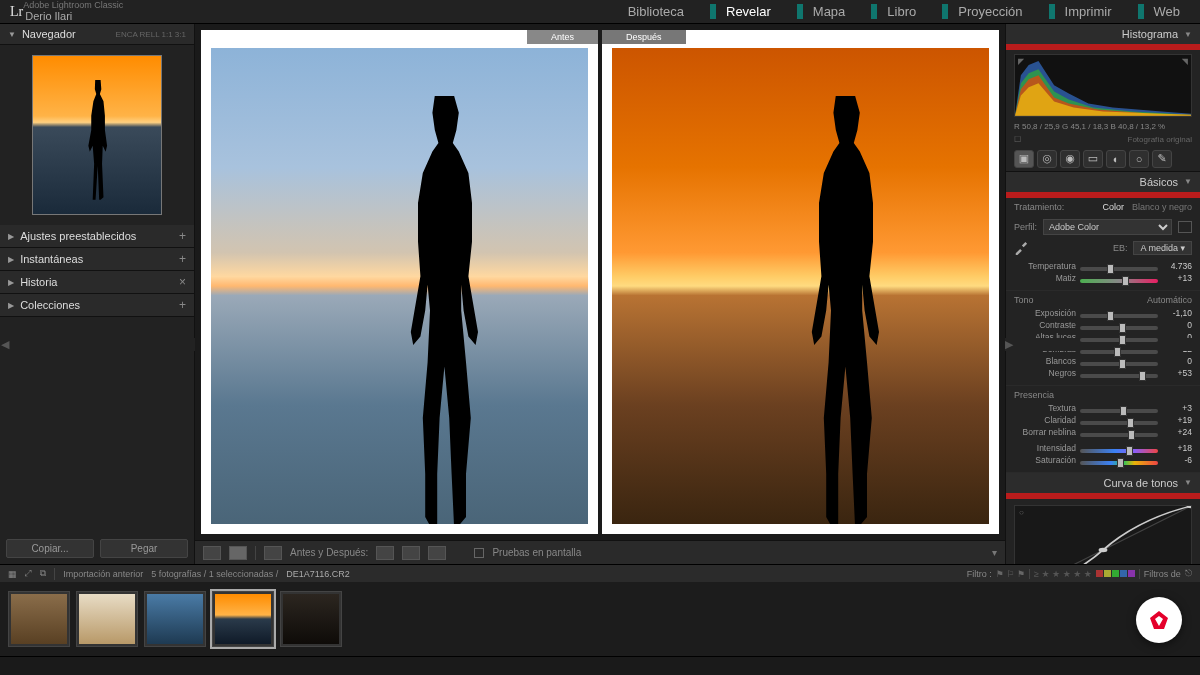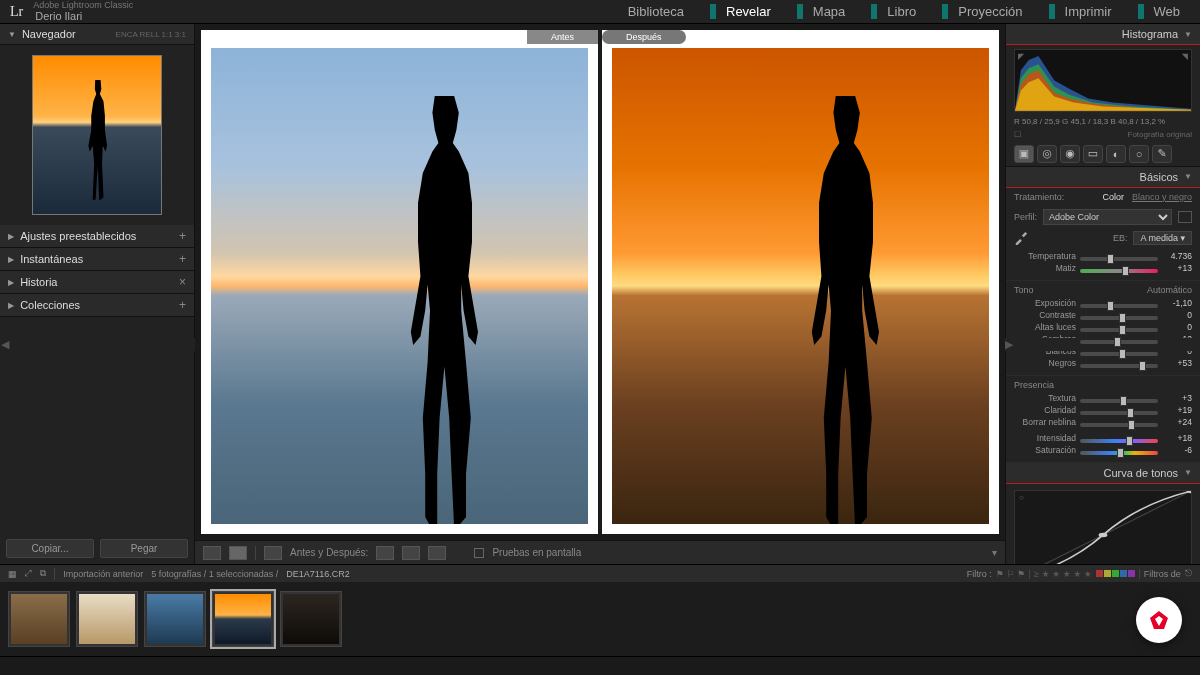--- a/index.html
+++ b/index.html
@@ -1,20 +1,20 @@
 <!DOCTYPE html>
 <html><head>
 <meta charset="utf-8">
 <style>
   * { box-sizing: border-box; margin: 0; padding: 0; font-family: Arial, Helvetica, sans-serif; }
   body { background:#1a1a1a; color:#bbb; font-size:11px; width:1200px; height:675px; overflow:hidden; position:relative; }
 
   
   .topbar { display:flex; align-items:center; height:24px; background:#222; border-bottom:1px solid #000; padding:0 10px; }
-  .topbar .lr { font-family: 'Times New Roman', serif; font-size:14px; color:#e0e0e0; margin-right:10px; }
+  .topbar .lr { font-family: 'Times New Roman', serif; font-size:14px; color:#e0e0e0; }
   .topbar .prod { color:#777; font-size:9px; line-height:1; }
   .topbar .user { color:#aaa; font-size:11px; margin-left:2px; }
   .topbar .modules { margin-left:auto; display:flex; align-items:center; gap:16px; }
   .topbar .modules span { color:#aaa; padding:0 10px; border-left:6px solid #0f766e; cursor:pointer; font-size:13px; }
   .topbar .modules span.active { color:#fff; }
   .topbar .modules span:first-child { border-left:none; }
 
   
   .main { display:flex; height:540px; background:#1e1e1e; }
 
@@ -30,45 +30,45 @@
   .navigator-thumb .silhouette { position:absolute; left:50%; top:15%; transform:translateX(-50%); width:36px; height:120px; background:#000; clip-path: polygon(45% 0%,60% 0%,62% 8%,58% 12%,68% 18%,72% 30%,72% 42%,78% 55%,74% 60%,66% 55%,64% 70%,68% 98%,60% 100%,56% 100%,52% 72%,46% 100%,38% 100%,42% 70%,38% 55%,30% 60%,26% 55%,34% 42%,34% 30%,40% 18%,48% 12%,44% 8%); }
   .left .spacer { flex:1; }
   .left .btns { display:flex; gap:6px; padding:6px; }
   .left .btns button { flex:1; background:#333; border:1px solid #444; color:#999; font-size:10px; padding:3px 0; cursor:pointer; border-radius:2px;}
 
   
   .center { flex:1; background:#1a1a1a; display:flex; flex-direction:column; position:relative; }
   .compare-area { flex:1; margin:6px; display:flex; gap:4px; }
   .compare-pane { flex:1; background:#fff; position:relative; display:flex; flex-direction:column; }
   .compare-label { position:absolute; top:0; right:0; background:#888; color:#fff; font-size:9px; padding:2px 24px; z-index:2; }
-  .compare-label.after { background:#777; left:0; right:auto;border-radius:7px; }
+  .compare-label.after { background:#777; left:0; right:auto; }
   .photo { flex:1; margin:18px 10px 10px 10px; position:relative; overflow:hidden; }
   .photo.before { background:linear-gradient(180deg,#8db3d8 0%,#a8c2dd 25%,#d2c4b0 43%,#ffd8a0 48%,#ffb870 50%,#9aa9b8 52%,#5a7890 75%,#4a6578 100%); }
   .photo.after  { background:linear-gradient(180deg,#cc5500 0%,#e67300 25%,#ff9933 43%,#ffcc66 48%,#ffdb80 50%,#b87333 52%,#6b4020 75%,#3a2510 100%); }
   .photo .sun { position:absolute; left:56%; top:47%; width:16px; height:16px; background:radial-gradient(circle,#fff 0%,#ffe87c 30%,rgba(255,200,0,0) 70%); border-radius:50%; }
   .photo .man { position:absolute; left:46%; top:10%; width:120px; height:430px; background:#000; clip-path: polygon(42% 0%,58% 0%,62% 4%,60% 8%,57% 11%,62% 13%,70% 18%,73% 25%,73% 34%,70% 42%,78% 55%,76% 58%,70% 56%,66% 50%,64% 44%,64% 50%,68% 62%,72% 75%,68% 88%,68% 98%,62% 100%,58% 100%,56% 88%,54% 75%,50% 63%,46% 75%,44% 88%,44% 100%,38% 100%,34% 98%,34% 88%,32% 75%,36% 62%,38% 50%,36% 44%,34% 50%,30% 56%,24% 58%,22% 55%,30% 42%,28% 34%,28% 25%,32% 18%,40% 13%,45% 11%,42% 8%,40% 4%);}
   .center .toolbar { height:24px; background:#2a2a2a; border-top:1px solid #111; display:flex; align-items:center; padding:0 8px; gap:8px; font-size:10px; color:#888;}
   .center .toolbar .tbtn { width:18px;height:14px;background:#444;border:1px solid #555;display:inline-block; cursor:pointer;}
   .center .toolbar .sep { width:1px;height:14px;background:#444; }
   .center .toolbar .check { width:10px;height:10px;border:1px solid #666;display:inline-block; }
 
   
   .right { width:195px; background:#232323; display:flex; flex-direction:column; border-left:1px solid #111; overflow:hidden;}
-  .section-title { display:flex;align-items:center;justify-content:flex-end;padding:4px 8px;background:#2c2c2c;border-bottom:1px solid #b91c1c; color:#ccc; font-size:11px; cursor:pointer;}
+  .section-title { display:flex;align-items:center;justify-content:flex-end;padding:4px 8px;background:#2c2c2c;border-bottom:6px solid #b91c1c; color:#ccc; font-size:11px; cursor:pointer;}
   .section-title .tri2{font-size:8px;margin-left:6px;color:#888;}
   .histogram { height:64px; margin:4px 8px; position:relative; background:#111; border:1px solid #333;}
   .histo-svg { width:100%; height:100%; }
   .histo-info { font-size:8px; color:#888; padding:1px 8px 3px 8px; display:flex; justify-content:space-between;}
   .toolrow { display:flex; gap:3px; padding:3px 8px; border-bottom:1px solid #111;}
   .toolrow .tool { width:20px;height:18px;border:1px solid #444;background:#2f2f2f;border-radius:3px;cursor:pointer;display:flex;align-items:center;justify-content:center;}
   .toolrow .tool.active{background:#555;}
   .treat-row { display:flex; padding:4px 8px; font-size:9px; color:#888; align-items:center;}
   .treat-row .lab{flex:1;}
   .treat-row .opt{color:#ddd;margin-left:8px;cursor:pointer;}
-  .treat-row .opt.muted{color:#777;text-decoration:underline;}
+  .treat-row .opt.muted{color:#777;}
   .profile-row { display:flex; padding:3px 8px; font-size:9px; color:#888; align-items:center; gap:6px;}
   .profile-row select{flex:1;background:#333;border:1px solid #444;color:#ccc;font-size:9px;padding:1px;}
   .profile-row .grid{width:14px;height:12px;border:1px solid #555;cursor:pointer;}
   .wb-row { display:flex; padding:3px 8px; font-size:9px; color:#888; align-items:center; gap:6px;}
   .wb-row .eyedrop{width:14px;height:14px;}
   .slider-group { padding:2px 8px 6px 8px; border-bottom:1px solid #2a2a2a;}
   .slider-group .ghead { display:flex; font-size:9px; color:#888; padding:2px 0;align-items:center;}
   .slider-group .ghead .gname{flex:1;}
   .slider-group .ghead .gauto{color:#888;cursor:pointer;}
   .srow { display:flex; align-items:flex-end; gap:4px; padding:1px 0;}

